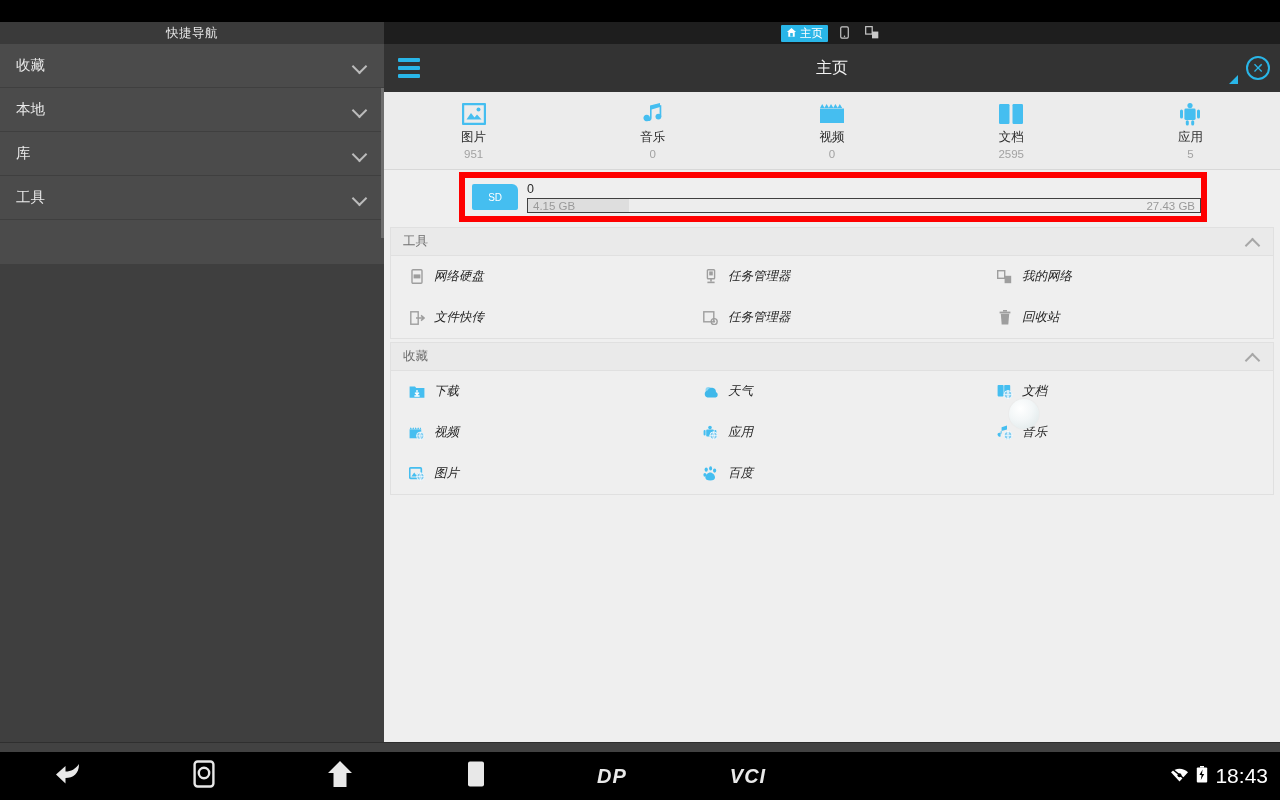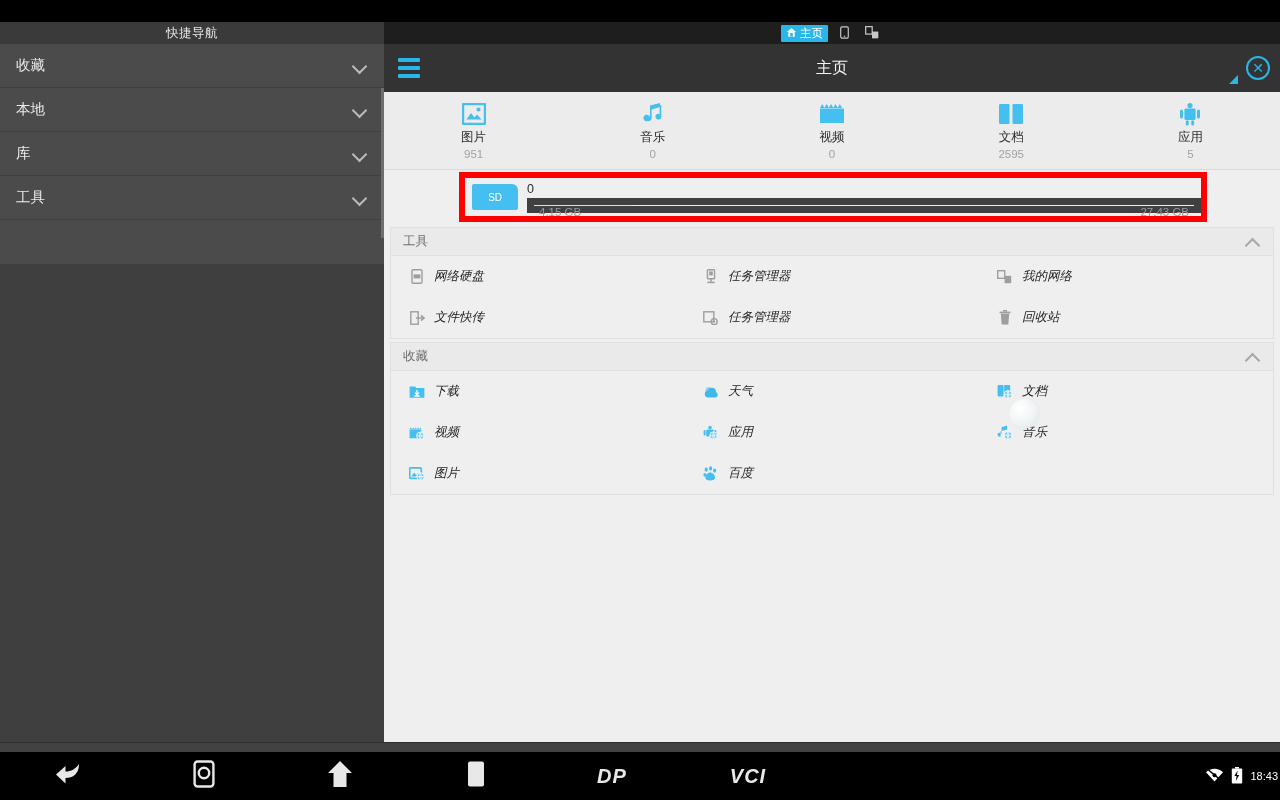--- a/index.html
+++ b/index.html
@@ -64,21 +64,21 @@
   .storebox{ position:absolute; left:75px; top:2px; width:748px; height:50px;
      border:6px solid #fe0000; background:#efefef; }
   .storeinner{ position:absolute; left:81px; top:8px; width:736px; height:38px;
      display:flex; align-items:center; }
   .sdicon{ width:46px;height:26px; background:#45bef0; color:#fff; font-size:10px;
      display:flex;align-items:center;justify-content:center; margin-left:7px;
      border-radius:2px 6px 2px 2px; letter-spacing:-.3px;}
   .storetexts{ flex:1; margin-left:9px; position:relative; }
   .storename{ font-size:12.5px; color:#2b2b2b; line-height:15px; }
   .pbar{ position:relative; height:15px; margin-top:1px; background:#ededed;
-     border:7px solid #404040; }
+     border:1px solid #404040; }
   .pfill{ position:absolute; left:0; top:0; bottom:0; background:#dedede; }
   .pleft{ position:absolute; left:5px; top:0; line-height:14px; font-size:11.5px; color:#9a9a9a;}
   .pright{ position:absolute; right:5px; top:0; line-height:14px; font-size:11.5px; color:#9a9a9a;}
 
   
   .sec{ margin:3px 6px 0 6px; background:#efefef; border:1px solid #e0e0e0; }
   .sec-h{ height:28px; background:#eaeaea; border-bottom:1px solid #e0e0e0;
      display:flex; align-items:center; padding:0 12px; color:#6f6f6f; font-size:12.5px;}
   .sec-h .sp{ flex:1; }
   .caret{ width:16px;height:16px; position:relative;}
@@ -97,21 +97,21 @@
      border-top:1px solid #2f2f2f; display:flex; }
   .mb-btn{ flex:1; display:flex; flex-direction:column; align-items:center; justify-content:center;
      color:#d8d8d8; font-size:12.5px; gap:3px;}
   .mb-btn .ic{ height:24px; display:flex; align-items:flex-end; }
 
   
   .nav{ position:absolute; left:0; bottom:0; width:1280px; height:48px; background:#000;
      display:flex; align-items:center; }
   .nav .slot{ width:136px; display:flex; align-items:center; justify-content:center; color:#e8e8e8;}
   .nav .spacer{ flex:1; }
-  .nav .status{ display:flex; align-items:center; gap:7px; padding-right:2px; color:#fff; font-size:11px;}
+  .nav .status{ display:flex; align-items:center; gap:7px; padding-right:12px; color:#fff; font-size:21px;}
   .brand{ font-style:italic; font-weight:bold; font-size:20px; letter-spacing:1px; color:#e9e9e9;}
 </style>
 </head>
 <body>
 
 <div id="app">
 
   <div class="topstrip"></div>
 
   <div class="sidebar">

